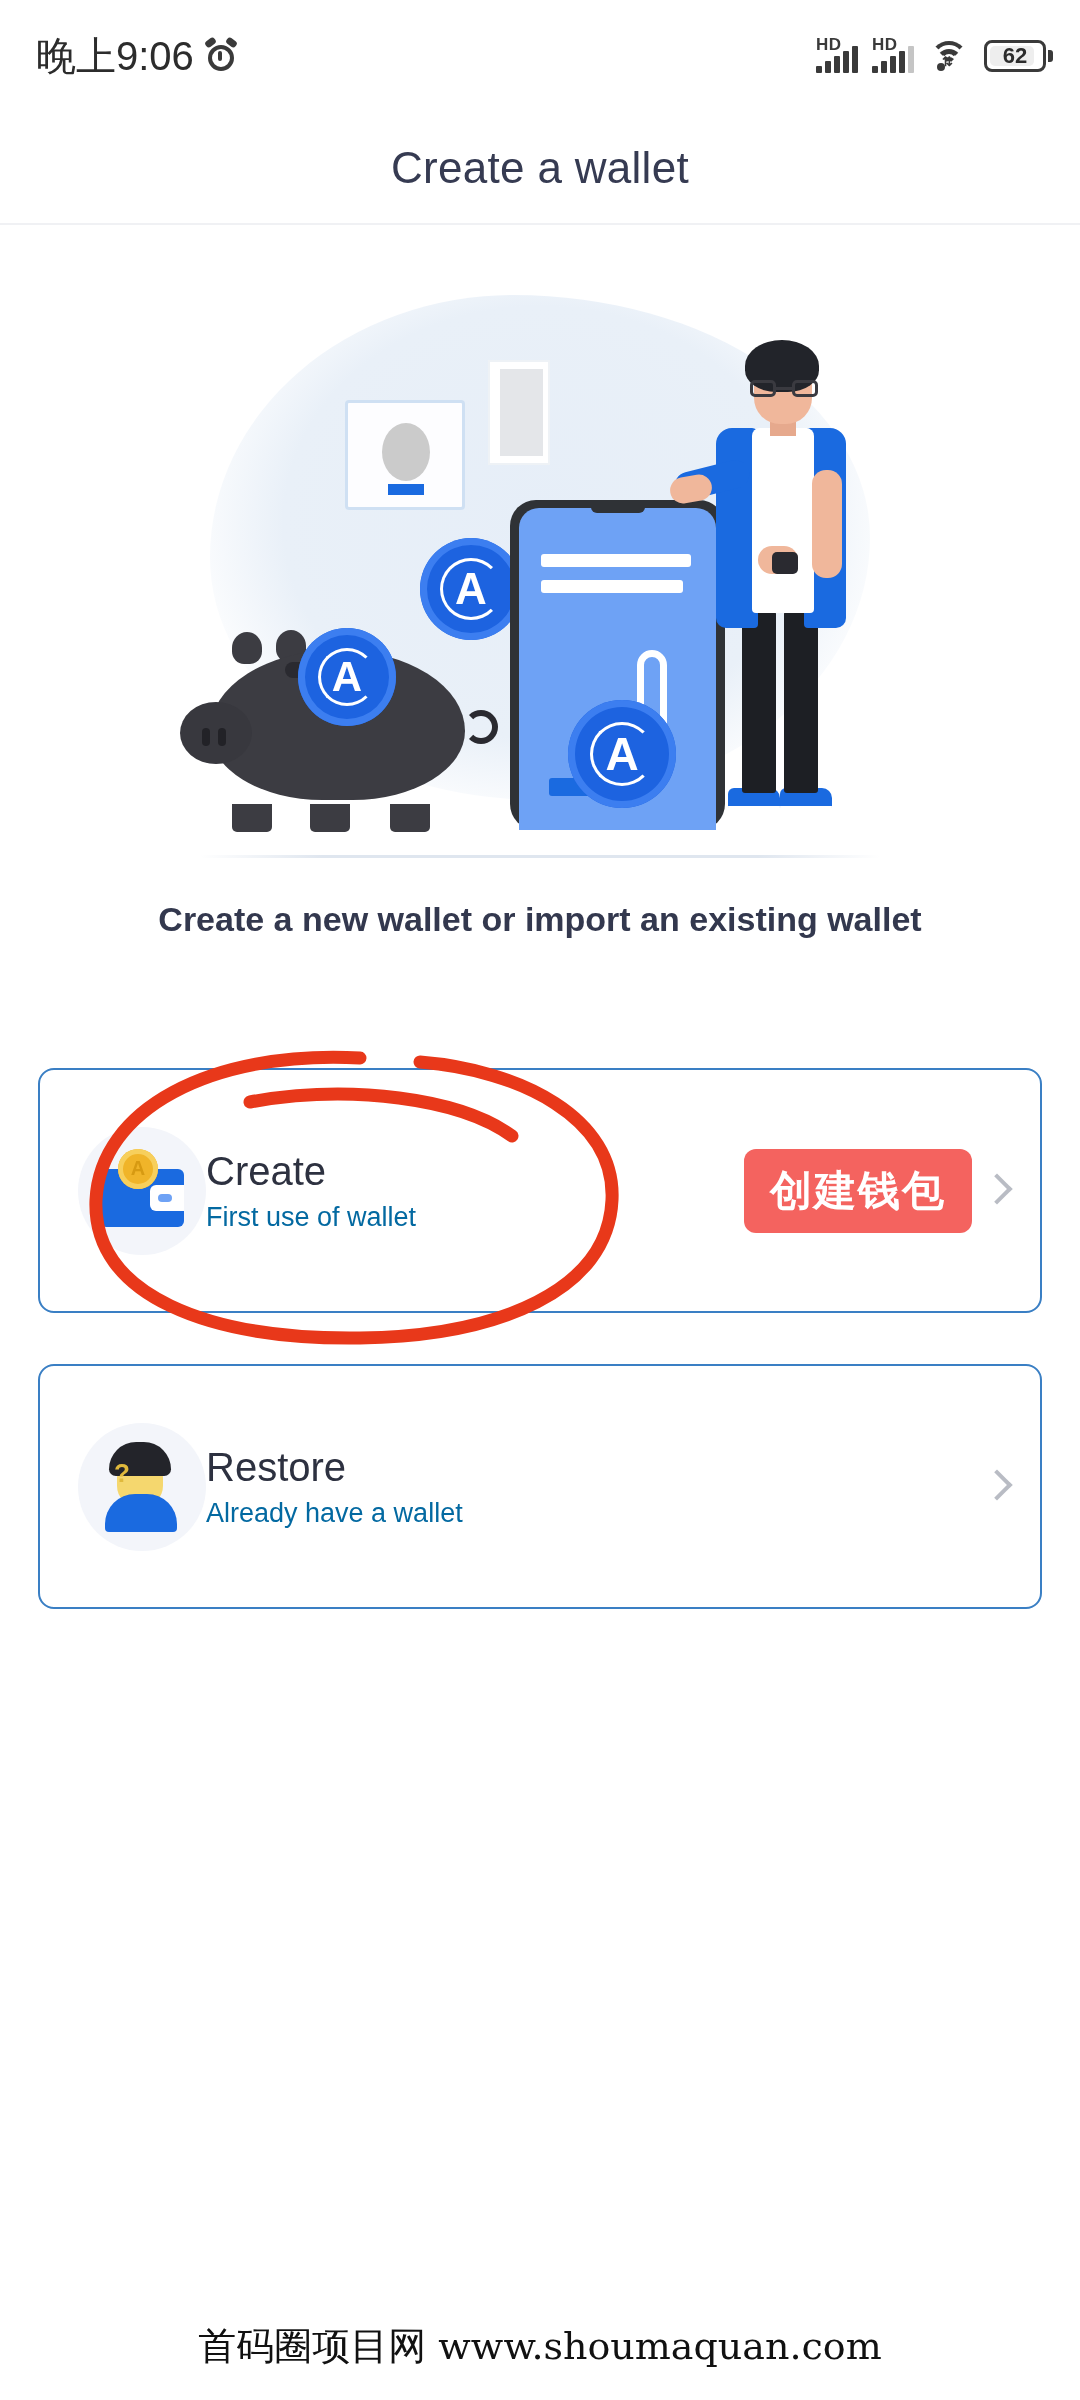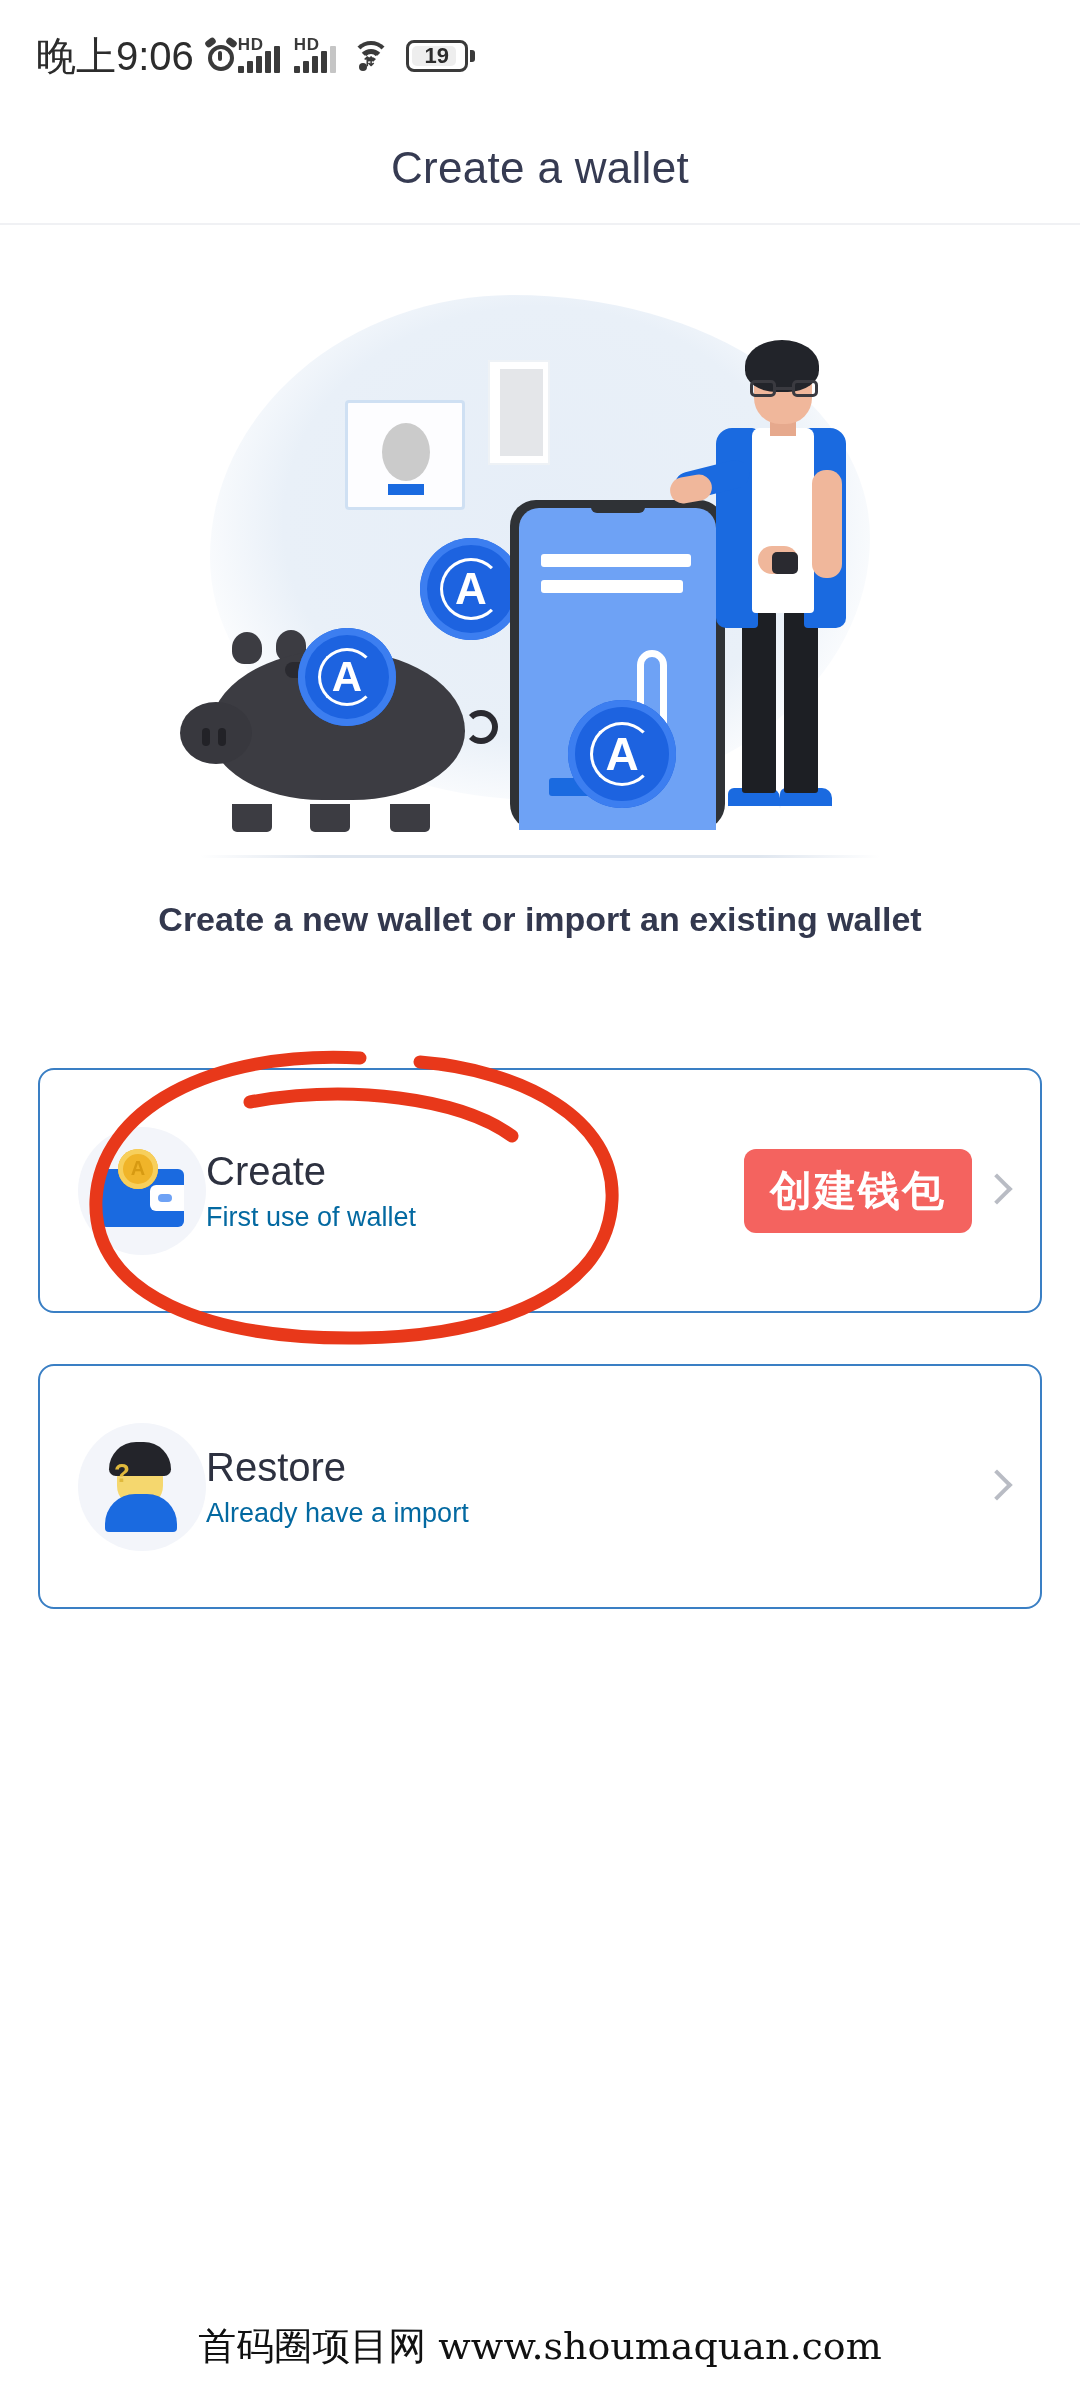--- a/index.html
+++ b/index.html
@@ -7,21 +7,21 @@
   body {
     background:#ffffff;
     font-family:"Liberation Sans", sans-serif;
     position:relative;
     overflow:hidden;
   }
 
   
   .statusbar{
     position:absolute; top:0; left:0; width:1080px; height:112px;
-    display:flex; align-items:center; 
+    display:flex; align-items:center; justify-content:space-between;
     padding:0 34px 0 36px;
   }
   .sb-left{ display:flex; align-items:center; gap:10px; }
   .sb-time{ font-size:40px; color:#2c2c2c; letter-spacing:0px; font-weight:500; }
   .sb-right{ display:flex; align-items:center; gap:14px; }
 
   .alarm-ic{ width:34px; height:34px; position:relative; }
   .alarm-ic .body{
     position:absolute; left:4px; top:6px; width:26px; height:26px;
     border:4px solid #3a3a3a; border-radius:50%;
@@ -371,21 +371,21 @@
     <span class="wifi">
       <span class="a1"></span>
         <span class="a2"></span>
         <span class="a3"></span>
       <span class="dot"></span>
         <span class="updn">⇅</span>
     </span>
     <span class="batt">
       <span class="sh">
         <span class="lvl"></span>
-        <span class="num">19</span>
+        <span class="num">62</span>
       </span>
       <span class="tip"></span>
     </span>
   </div>
 </div>
 
 <div class="header">
   <h1>Create a wallet</h1>
 </div>
 
@@ -488,21 +488,21 @@
   <div class="opt-ic">
     <span class="avatar">
       <span class="face"></span>
       <span class="hair"></span>
       <span class="q">?</span>
       <span class="shoulder"></span>
     </span>
   </div>
   <div class="opt-text">
     <div class="opt-title">Restore</div>
-    <div class="opt-sub">Already have a import</div>
+    <div class="opt-sub">Already have a wallet</div>
   </div>
   <span class="chev"></span>
 </div>
 
 <svg class="annot" viewBox="0 0 640 320">
   <path d="M300 18 C150 10, 40 70, 36 160 C32 256, 150 300, 300 298
            C440 296, 548 250, 552 160 C556 78, 460 30, 360 22" fill="none" stroke="#e8381a" stroke-width="13" stroke-linecap="round"></path>
   <path d="M190 62 C290 44, 400 58, 452 96" fill="none" stroke="#e8381a" stroke-width="13" stroke-linecap="round"></path>
 </svg>
 

